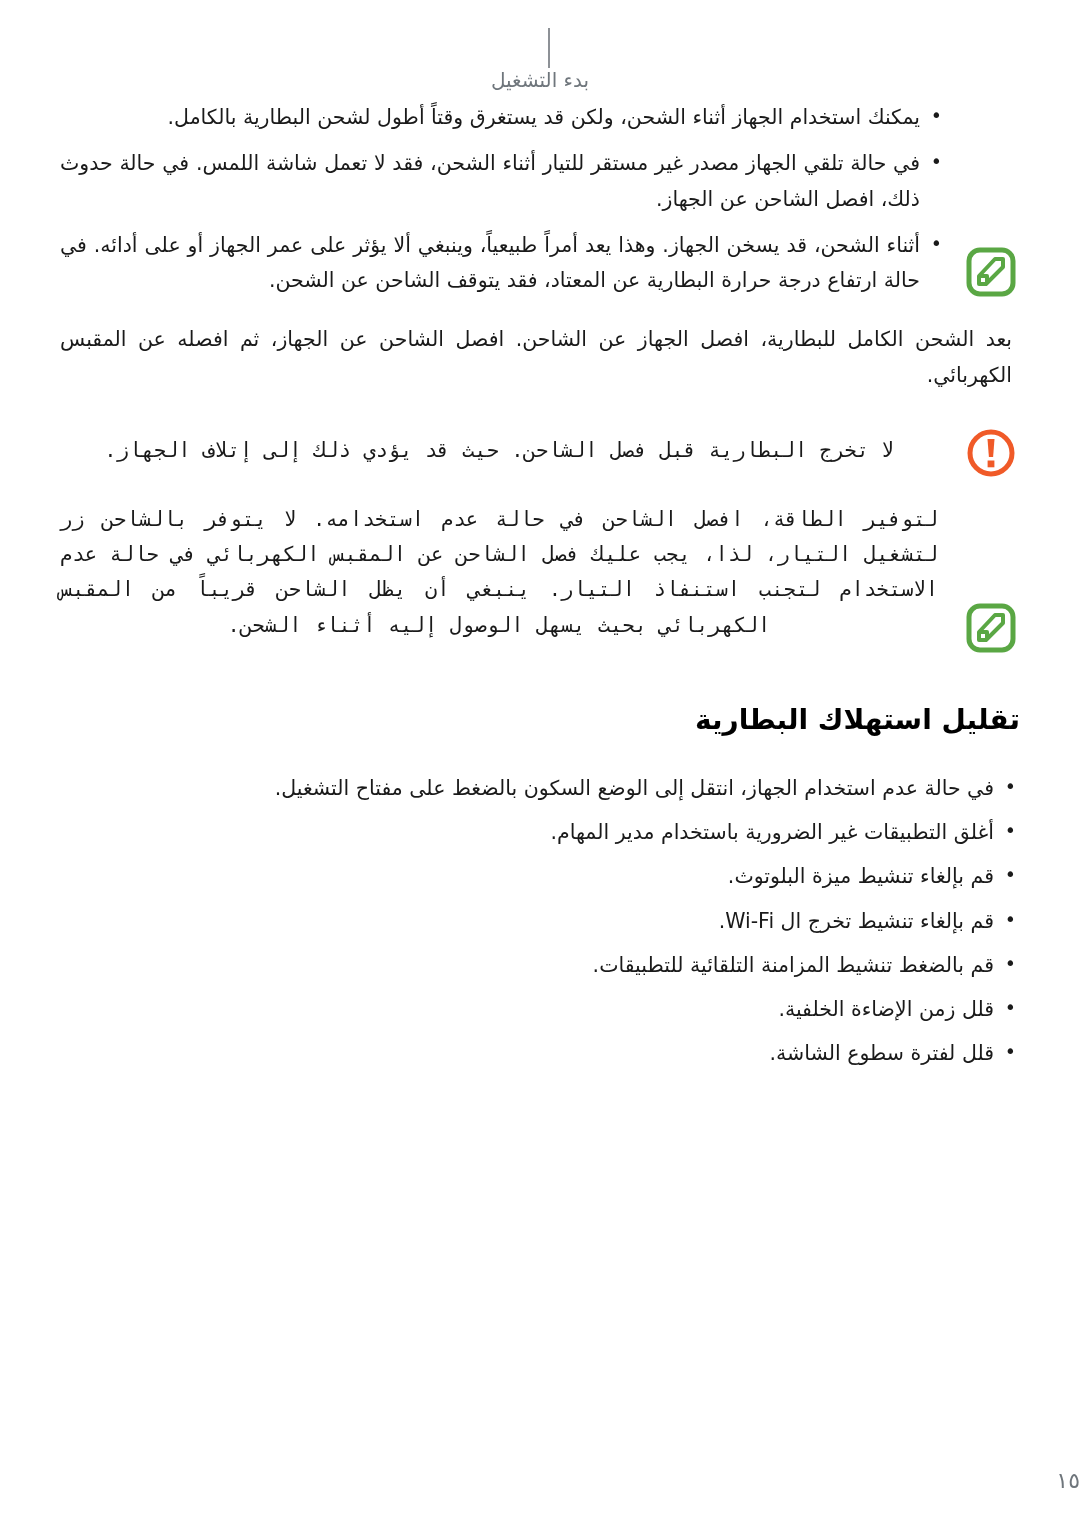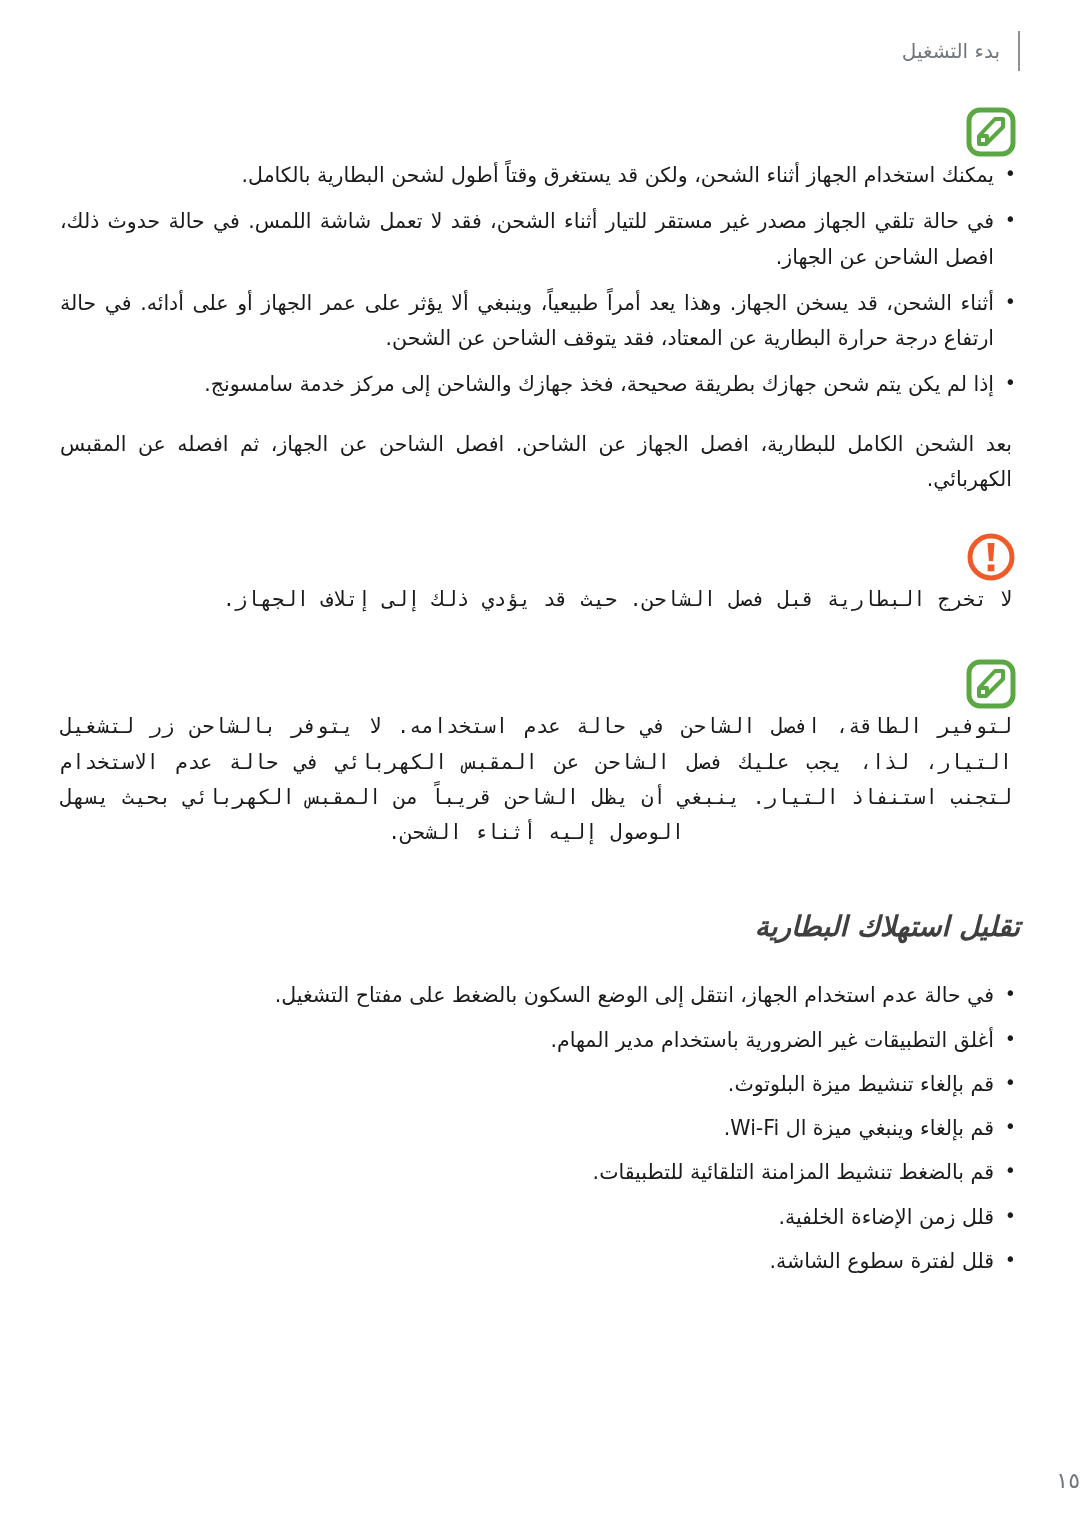--- a/index.html
+++ b/index.html
@@ -24,21 +24,21 @@
   }
 
   
   .running-header {
     position: absolute;
     top: 28px;
     right: 60px;
     left: 60px;
     height: 46px;
     display: flex;
-    flex-direction: row;
+    flex-direction: column;
     align-items: center;
     justify-content: flex-start;
   }
   .header-rule {
     width: 2px;
     height: 40px;
     background: #8d9196;
     margin-right: 0px;
     margin-left: 18px;
     flex: 0 0 auto;
@@ -55,22 +55,22 @@
   .content {
     position: absolute;
     top: 100px;
     right: 60px;
     left: 60px;
   }
 
   
   .callout {
     display: flex;
-    flex-direction: column;
-    align-items: flex-start;
+    flex-direction: row;
+    align-items: flex-end;
     margin-bottom: 6px;
   }
   .callout-icon {
     flex: 0 0 auto;
     width: 58px;
     height: 58px;
     margin-left: 16px;
     margin-right: 0;
     display: flex;
     align-items: flex-start;
@@ -118,24 +118,23 @@
   p.para.centered-last { text-align-last: center; font-family: Liberation Mono, monospace; }
   p.para.right-last { text-align-last: right; }
   .block-spacer-md { height: 18px; }
   .block-spacer-sm { height: 10px; }
 
   
   h2.section-heading {
     margin: 46px 0 22px 0;
     font-size: 28px;
     font-weight: bold;
-    color: #404040;
+    color: #000000;
     text-align: right;
     line-height: 1.4;
-    font-style: italic;
   }
 
   
   .plain-block {
     margin-bottom: 10px;
   }
 
   
   ul.bullets.tight > li {
     margin-bottom: 9px;
@@ -175,21 +174,20 @@
           <rect x="4" y="4" width="44" height="44" rx="11" ry="11" fill="none" stroke="#5aa744" stroke-width="5"></rect>
           <path d="M14 38 L14 30 L30 13 L38 13 L38 21 L21 38 Z" fill="none" stroke="#5aa744" stroke-width="4" stroke-linejoin="round"></path>
           <path d="M14 30 L22 30 L22 38" fill="none" stroke="#5aa744" stroke-width="4" stroke-linejoin="round"></path>
         </svg>
       </div>
       <div class="callout-body">
         <ul class="bullets">
           <li>يمكنك استخدام الجهاز أثناء الشحن، ولكن قد يستغرق وقتاً أطول لشحن البطارية بالكامل.</li>
           <li>في حالة تلقي الجهاز مصدر غير مستقر للتيار أثناء الشحن، فقد لا تعمل شاشة اللمس. في حالة حدوث ذلك، افصل الشاحن عن الجهاز.</li>
           <li>أثناء الشحن، قد يسخن الجهاز. وهذا يعد أمراً طبيعياً، وينبغي ألا يؤثر على عمر الجهاز أو على أدائه. في حالة ارتفاع درجة حرارة البطارية عن المعتاد، فقد يتوقف الشاحن عن الشحن.</li>
-          <li>إذا لم يكن يتم شحن جهازك بطريقة صحيحة، فخذ جهازك والشاحن إلى مركز خدمة سامسونج.</li>
         </ul>
       </div>
     </div>
 
     <div class="block-spacer-md"></div>
 
     <div class="plain-block">
       <p class="para right-last">بعد الشحن الكامل للبطارية، افصل الجهاز عن الشاحن. افصل الشاحن عن الجهاز، ثم افصله عن المقبس الكهربائي.</p>
     </div>
 
@@ -225,21 +223,21 @@
 
     <h2 class="section-heading">تقليل استهلاك البطارية</h2>
 
 
     <div class="block-spacer-sm"></div>
 
     <ul class="bullets tight">
       <li>في حالة عدم استخدام الجهاز، انتقل إلى الوضع السكون بالضغط على مفتاح التشغيل.</li>
       <li>أغلق التطبيقات غير الضرورية باستخدام مدير المهام.</li>
       <li>قم بإلغاء تنشيط ميزة البلوتوث.</li>
-      <li>قم بإلغاء وينبغي ميزة ال Wi-Fi.</li>
+      <li>قم بإلغاء تنشيط تخرج ال Wi-Fi.</li>
       <li>قم بالضغط تنشيط المزامنة التلقائية للتطبيقات.</li>
       <li>قلل زمن الإضاءة الخلفية.</li>
       <li>قلل لفترة سطوع الشاشة.</li>
     </ul>
 
   </div>
 
   <div class="page-number">١٥</div>
 
 </div>

